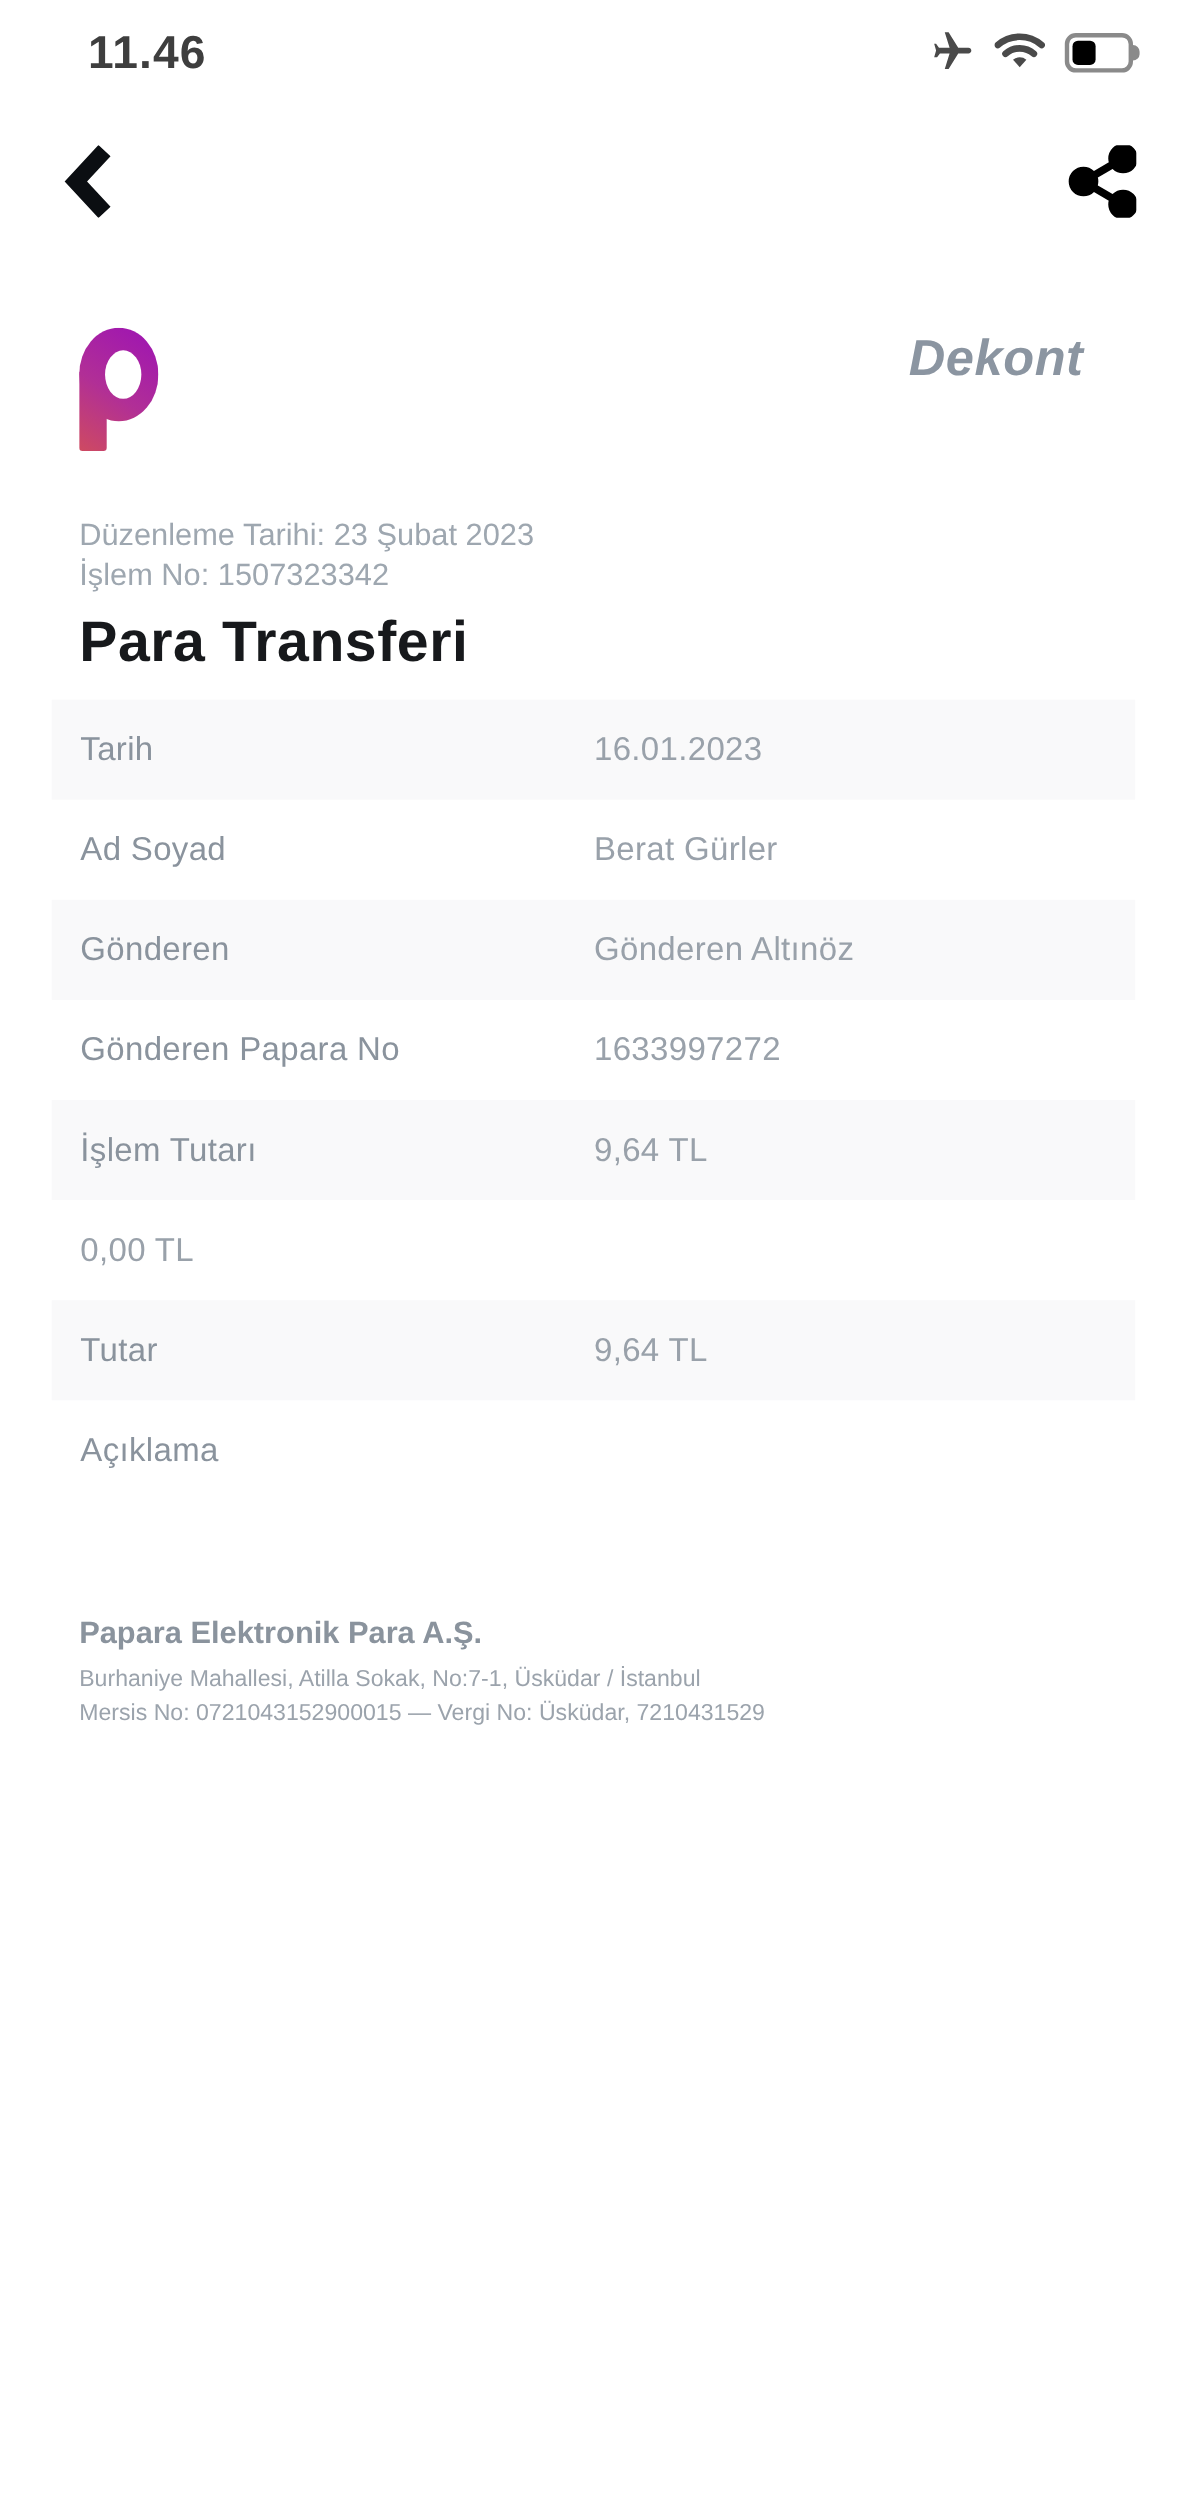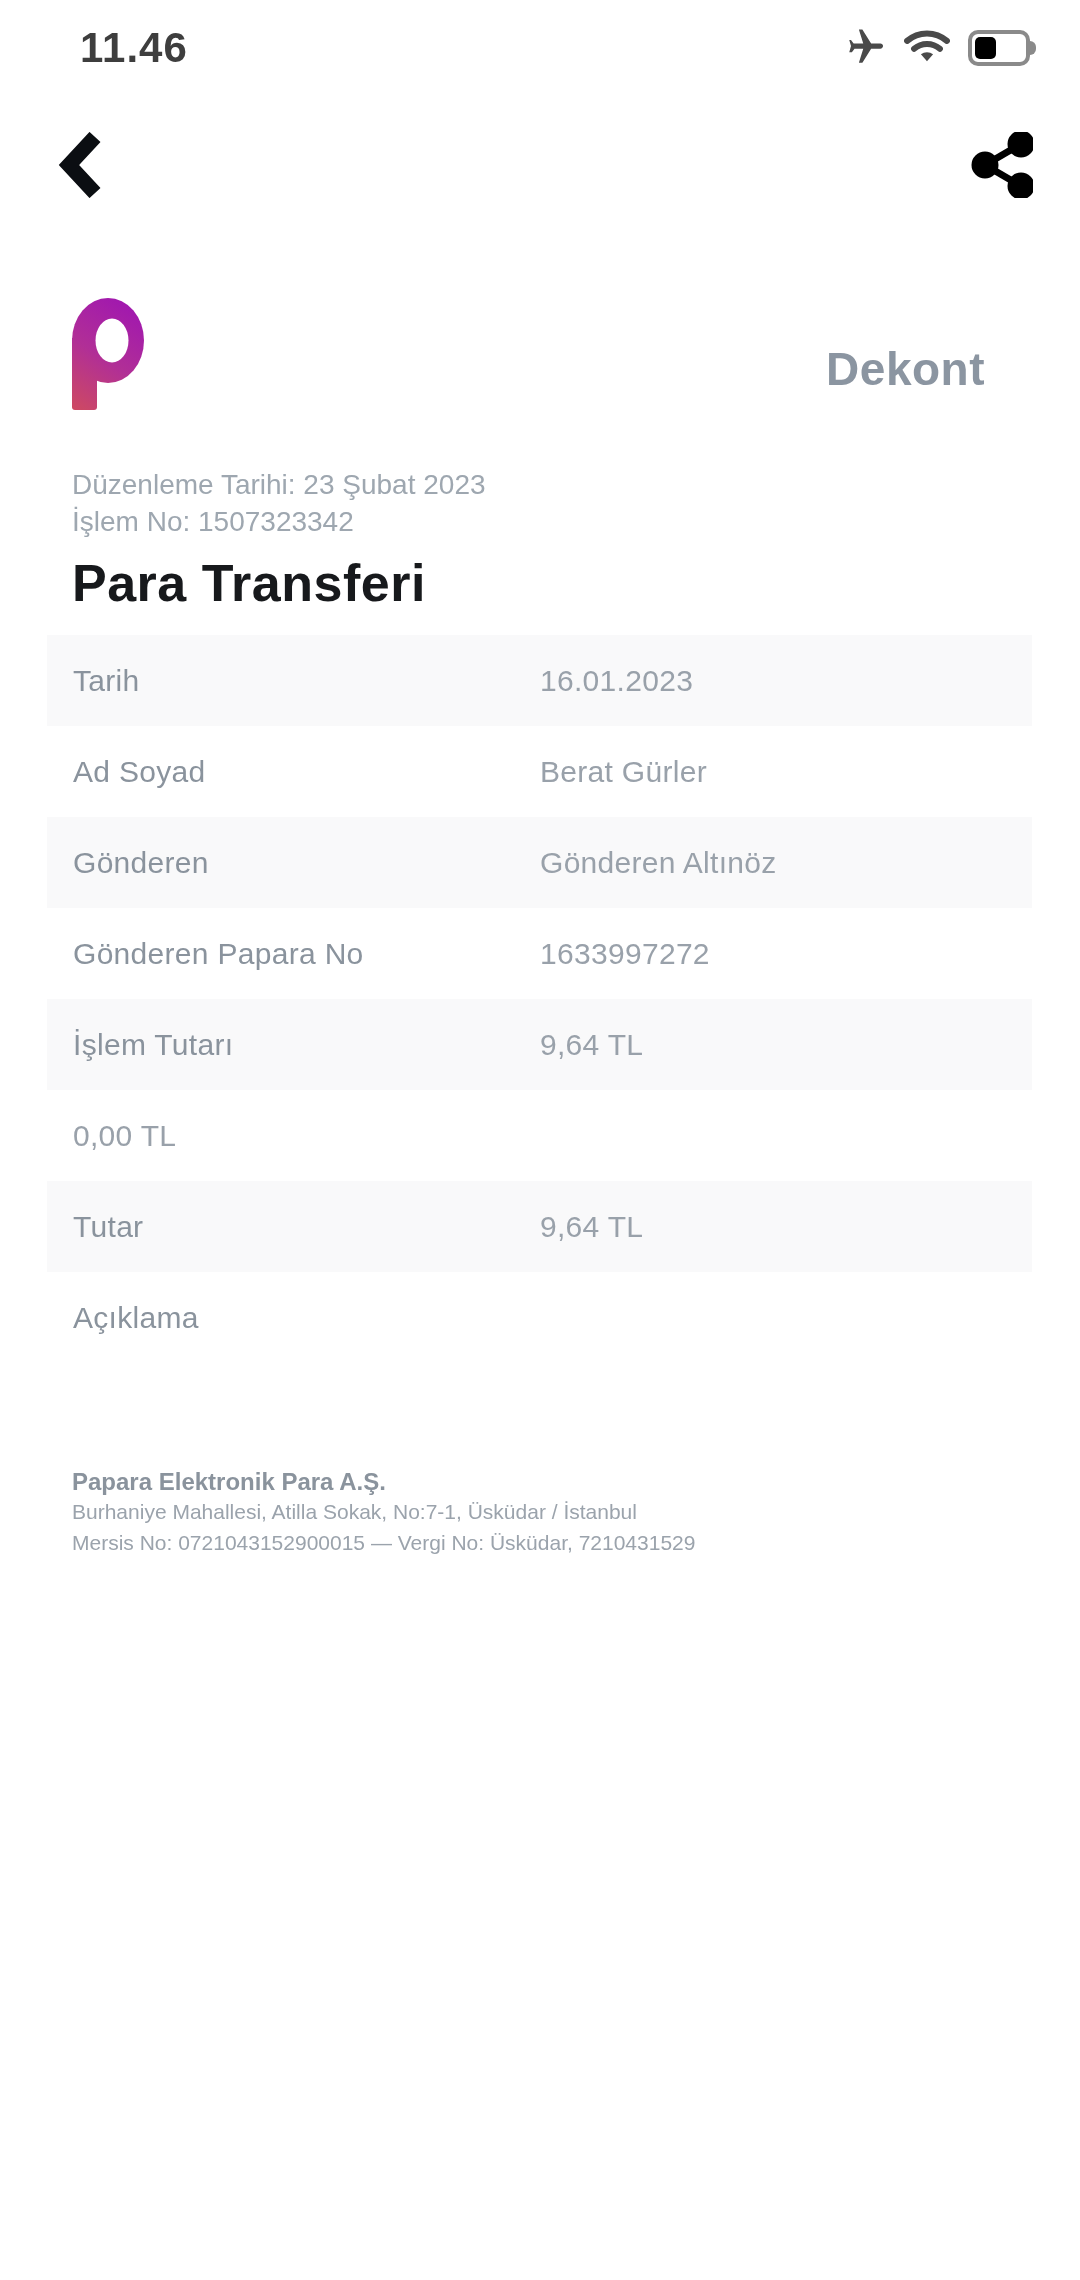--- a/index.html
+++ b/index.html
@@ -33,22 +33,23 @@
   .nav-bar {
     margin-top:37px; height:66px;
     display:flex; align-items:center; justify-content:space-between;
     padding:0 47px 0 57px;
   }
   .icon-btn { background:none; border:none; cursor:pointer; display:flex; align-items:center; }
 
   
   .receipt-header {
     margin-top:99px;
-    display:flex; justify-content:space-between; align-items:flex-end;
+    display:flex; justify-content:space-between; align-items:flex-start;
     padding:0 95px 0 72px;
+    font-style:italic;
   }
   .doc-type { font-size:46px; font-weight:bold; color:#8b95a1; margin-bottom:18px; letter-spacing:0.5px; }
 
   
   .meta { margin-top:52px; padding-left:72px; font-size:28px; color:#9ea7b0; line-height:37px; }
 
   
   .page-title {
     margin-top:13px; padding-left:72px;
     font-size:52px; font-weight:bold; color:#17191c; letter-spacing:0.5px;
@@ -59,21 +60,21 @@
   .detail-row {
     display:grid; grid-template-columns:467px 1fr;
     align-items:center; height:91px; padding-left:26px;
   }
   .detail-row:nth-child(odd) { background:#f9f9fa; }
   .detail-label { font-size:30px; font-weight:normal; color:#8a939d; letter-spacing:0.3px; }
   .detail-value { font-size:30px; color:#99a1aa; letter-spacing:0.3px; }
 
   
   .receipt-footer { margin-top:105px; padding-left:72px; }
-  .footer-company { font-size:24px; font-weight:bold; color:#8a939d; margin-bottom:0; }
+  .footer-company { font-size:28px; font-weight:bold; color:#8a939d; margin-bottom:10px; }
   .footer-line { font-size:21px; color:#9ba3ac; line-height:31px; }
 </style>
 </head>
 <body>
 
 <div class="status-bar">
   <span class="status-time">11.46</span>
   <div class="status-icons">
     <span>
       <svg width="42" height="42" viewBox="0 0 24 24" style="transform:rotate(90deg)">

